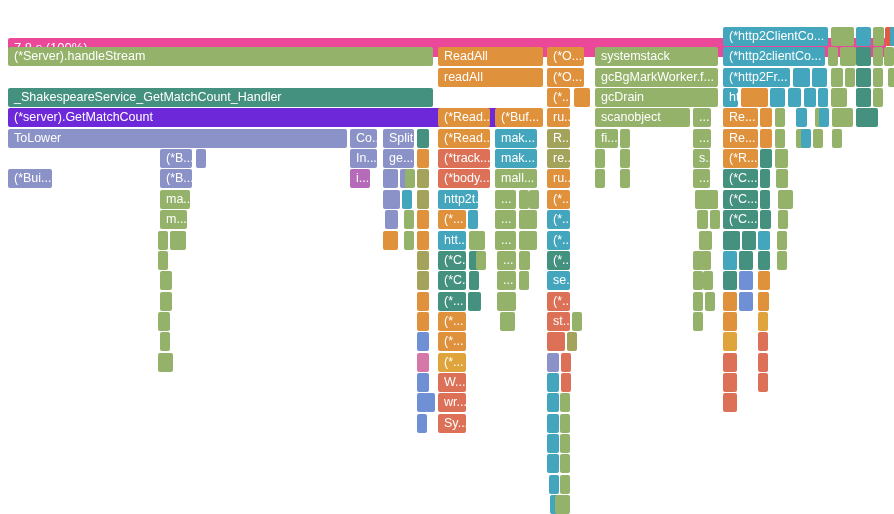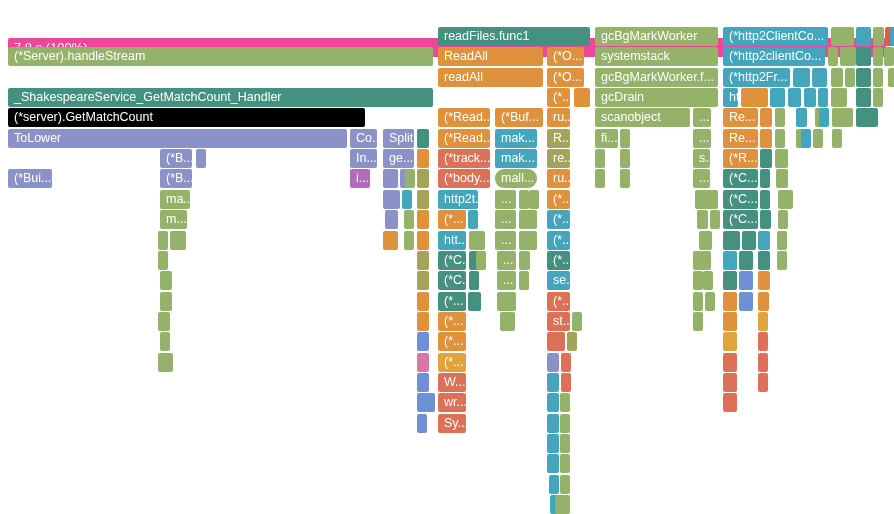--- a/index.html
+++ b/index.html
@@ -28,22 +28,20 @@
     text-overflow: clip;
     cursor: pointer;
   }
   .cell.header { font-size: 13px; }
 </style>
 </head>
 <body>
 
 <div class="stage">
     <div class="cell header" title="7.8 s (100%)" style="left: 8px; top: 7px; width: 878px; height: 19px; background: #ec4899; margin-top: 31px;">7.8 s (100%)</div>
-    <div class="cell" title="readFiles.func1" style="left: 438px; top: 27px; width: 152px; height: 19px; background: rgb(69, 145, 127);">readFiles.func1</div>
-    <div class="cell" title="gcBgMarkWorker" style="left: 595px; top: 27px; width: 123px; height: 19px; background: rgb(148, 178, 105);">gcBgMarkWorker</div>
     <div class="cell" title="(*http2ClientCo..." style="left: 723px; top: 27px; width: 105px; height: 19px; background: rgb(68, 166, 188);">(*http2ClientCo...</div>
     <div class="cell" style="left: 831px; top: 27px; width: 23px; height: 19px; background: rgb(148, 178, 105);"></div>
     <div class="cell" style="left: 856px; top: 27px; width: 15px; height: 19px; background: rgb(68, 166, 188);"></div>
     <div class="cell" style="left: 873px; top: 27px; width: 11px; height: 19px; background: rgb(148, 178, 105);"></div>
     <div class="cell" style="left: 885px; top: 27px; width: 4px; height: 19px; background: rgb(223, 91, 69);"></div>
     <div class="cell" style="left: 890px; top: 27px; width: 4px; height: 19px; background: rgb(68, 166, 188);"></div>
     <div class="cell" title="(*Server).handleStream" style="left: 8px; top: 47.35px; width: 425px; height: 19px; background: rgb(148, 178, 105);">(*Server).handleStream</div>
     <div class="cell" title="ReadAll" style="left: 438px; top: 47.35px; width: 105px; height: 19px; background: rgb(224, 145, 60);">ReadAll</div>
     <div class="cell" title="(*O..." style="left: 547px; top: 47.35px; width: 37px; height: 19px; background: rgb(224, 145, 60);">(*O...</div>
     <div class="cell" title="systemstack" style="left: 595px; top: 47.35px; width: 123px; height: 19px; background: rgb(148, 178, 105);">systemstack</div>
@@ -72,21 +70,21 @@
     <div class="cell" title="gcDrain" style="left: 595px; top: 88.05px; width: 123px; height: 19px; background: rgb(148, 178, 105);">gcDrain</div>
     <div class="cell" title="htt..." style="left: 723px; top: 88.05px; width: 15px; height: 19px; background: rgb(68, 166, 188);">htt...</div>
     <div class="cell" style="left: 741px; top: 88.05px; width: 27px; height: 19px; background: rgb(224, 145, 60);"></div>
     <div class="cell" style="left: 770px; top: 88.05px; width: 15px; height: 19px; background: rgb(68, 166, 188);"></div>
     <div class="cell" style="left: 788px; top: 88.05px; width: 13px; height: 19px; background: rgb(68, 166, 188);"></div>
     <div class="cell" style="left: 804px; top: 88.05px; width: 12px; height: 19px; background: rgb(68, 166, 188);"></div>
     <div class="cell" style="left: 818px; top: 88.05px; width: 9px; height: 19px; background: rgb(68, 166, 188);"></div>
     <div class="cell" style="left: 831px; top: 88.05px; width: 16px; height: 19px; background: rgb(148, 178, 105);"></div>
     <div class="cell" style="left: 856px; top: 88.05px; width: 15px; height: 19px; background: rgb(69, 145, 127);"></div>
     <div class="cell" style="left: 873px; top: 88.05px; width: 7px; height: 19px; background: rgb(148, 178, 105);"></div>
-    <div class="cell" title="(*server).GetMatchCount" style="left: 8px; top: 108.4px; width: 357px; height: 19px; background: #000000;">(*server).GetMatchCount</div>
+    <div class="cell" title="(*server).GetMatchCount" style="left: 8px; top: 108.4px; width: 503px; height: 19px; background: #6d28d9;">(*server).GetMatchCount</div>
     <div class="cell" title="(*Read..." style="left: 438px; top: 108.4px; width: 52px; height: 19px; background: rgb(224, 145, 60);">(*Read...</div>
     <div class="cell" title="(*Buf..." style="left: 495px; top: 108.4px; width: 48px; height: 19px; background: rgb(224, 145, 60);">(*Buf...</div>
     <div class="cell" title="ru..." style="left: 547px; top: 108.4px; width: 23px; height: 19px; background: rgb(224, 145, 60);">ru...</div>
     <div class="cell" title="scanobject" style="left: 595px; top: 108.4px; width: 95px; height: 19px; background: rgb(148, 178, 105);">scanobject</div>
     <div class="cell" title="..." style="left: 693px; top: 108.4px; width: 18px; height: 19px; background: rgb(148, 178, 105);">...</div>
     <div class="cell" title="Re..." style="left: 723px; top: 108.4px; width: 35px; height: 19px; background: rgb(224, 145, 60);">Re...</div>
     <div class="cell" style="left: 760px; top: 108.4px; width: 12px; height: 19px; background: rgb(224, 145, 60);"></div>
     <div class="cell" style="left: 775px; top: 108.4px; width: 10px; height: 19px; background: rgb(148, 178, 105);"></div>
     <div class="cell" style="left: 796px; top: 108.4px; width: 11px; height: 19px; background: rgb(68, 166, 188);"></div>
     <div class="cell" style="left: 815px; top: 108.4px; width: 2px; height: 19px; background: rgb(148, 178, 105);"></div>
@@ -130,21 +128,21 @@
     <div class="cell" style="left: 760px; top: 149.1px; width: 12px; height: 19px; background: rgb(69, 145, 127);"></div>
     <div class="cell" style="left: 775px; top: 149.1px; width: 13px; height: 19px; background: rgb(148, 178, 105);"></div>
     <div class="cell" title="(*Bui..." style="left: 8px; top: 169.45px; width: 44px; height: 19px; background: rgb(138, 146, 200);">(*Bui...</div>
     <div class="cell" title="(*B..." style="left: 160px; top: 169.45px; width: 32px; height: 19px; background: rgb(138, 146, 200);">(*B...</div>
     <div class="cell" title="i..." style="left: 350px; top: 169.45px; width: 20px; height: 19px; background: rgb(182, 107, 186);">i...</div>
     <div class="cell" style="left: 383px; top: 169.45px; width: 15px; height: 19px; background: rgb(138, 146, 200);"></div>
     <div class="cell" style="left: 400px; top: 169.45px; width: 2px; height: 19px; background: rgb(138, 146, 200);"></div>
     <div class="cell" style="left: 405px; top: 169.45px; width: 4px; height: 19px; background: rgb(148, 178, 105);"></div>
     <div class="cell" style="left: 417px; top: 169.45px; width: 12px; height: 19px; background: rgb(163, 163, 92);"></div>
     <div class="cell" title="(*body..." style="left: 438px; top: 169.45px; width: 52px; height: 19px; background: rgb(220, 113, 87);">(*body...</div>
-    <div class="cell" title="mall..." style="left: 495px; top: 169.45px; width: 42px; height: 19px; background: rgb(148, 178, 105); border-radius: 9px;">mall...</div>
+    <div class="cell" title="mall..." style="left: 495px; top: 169.45px; width: 42px; height: 19px; background: rgb(148, 178, 105);">mall...</div>
     <div class="cell" title="ru..." style="left: 547px; top: 169.45px; width: 23px; height: 19px; background: rgb(224, 145, 60);">ru...</div>
     <div class="cell" style="left: 595px; top: 169.45px; width: 3px; height: 19px; background: rgb(148, 178, 105);"></div>
     <div class="cell" style="left: 620px; top: 169.45px; width: 3px; height: 19px; background: rgb(148, 178, 105);"></div>
     <div class="cell" title="..." style="left: 693px; top: 169.45px; width: 17px; height: 19px; background: rgb(148, 178, 105);">...</div>
     <div class="cell" title="(*C..." style="left: 723px; top: 169.45px; width: 35px; height: 19px; background: rgb(69, 145, 127);">(*C...</div>
     <div class="cell" style="left: 760px; top: 169.45px; width: 10px; height: 19px; background: rgb(69, 145, 127);"></div>
     <div class="cell" style="left: 776px; top: 169.45px; width: 12px; height: 19px; background: rgb(148, 178, 105);"></div>
     <div class="cell" title="ma..." style="left: 160px; top: 189.8px; width: 30px; height: 19px; background: rgb(148, 178, 105);">ma...</div>
     <div class="cell" style="left: 383px; top: 189.8px; width: 17px; height: 19px; background: rgb(138, 146, 200);"></div>
     <div class="cell" style="left: 402px; top: 189.8px; width: 6px; height: 19px; background: rgb(68, 166, 188);"></div>

